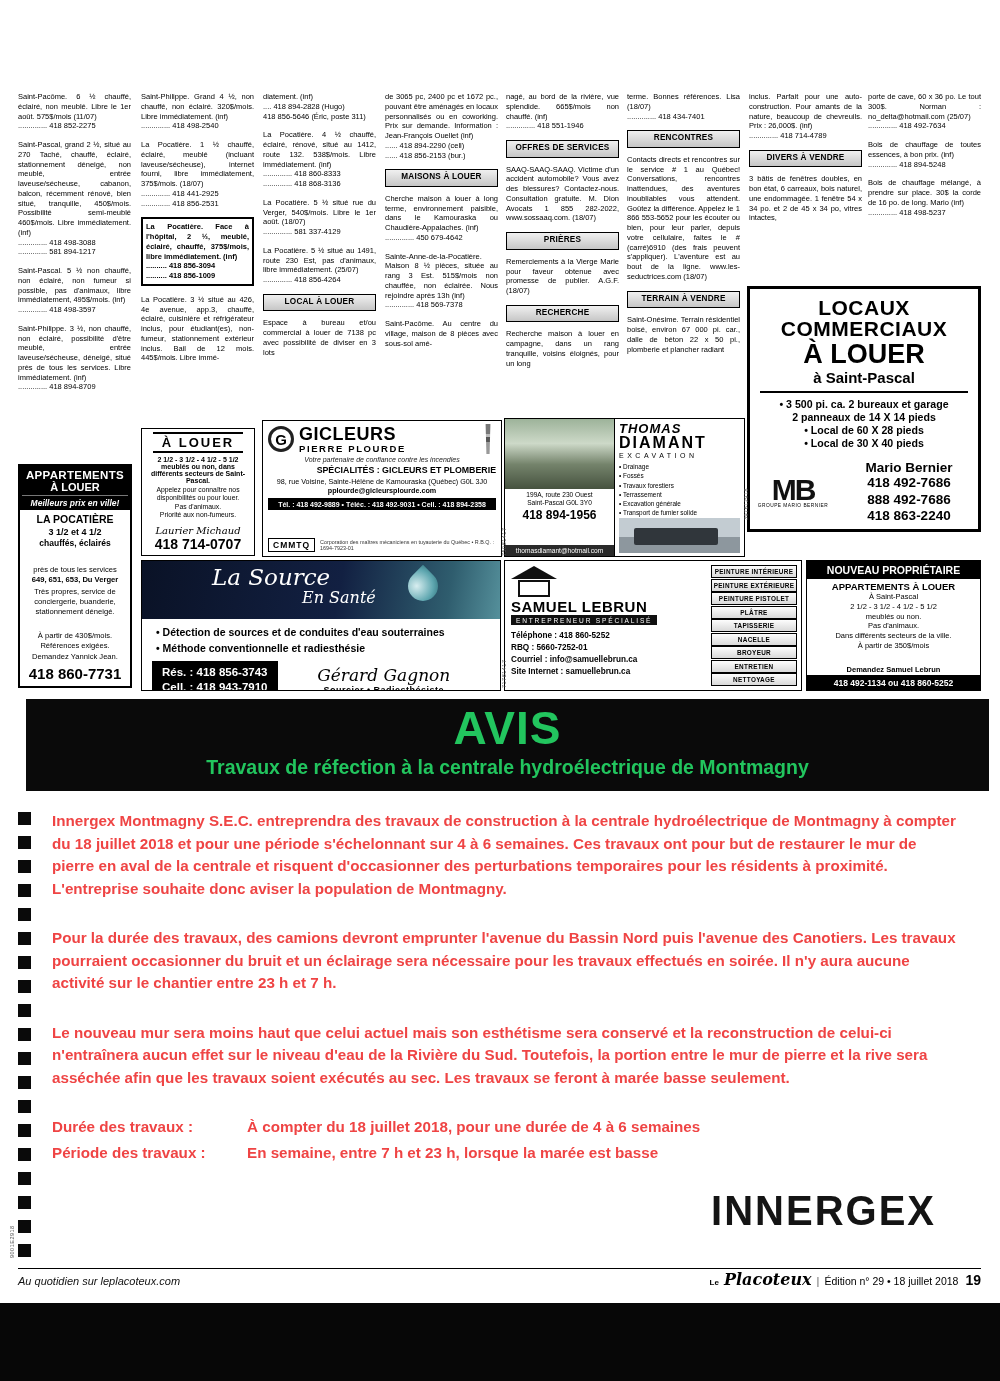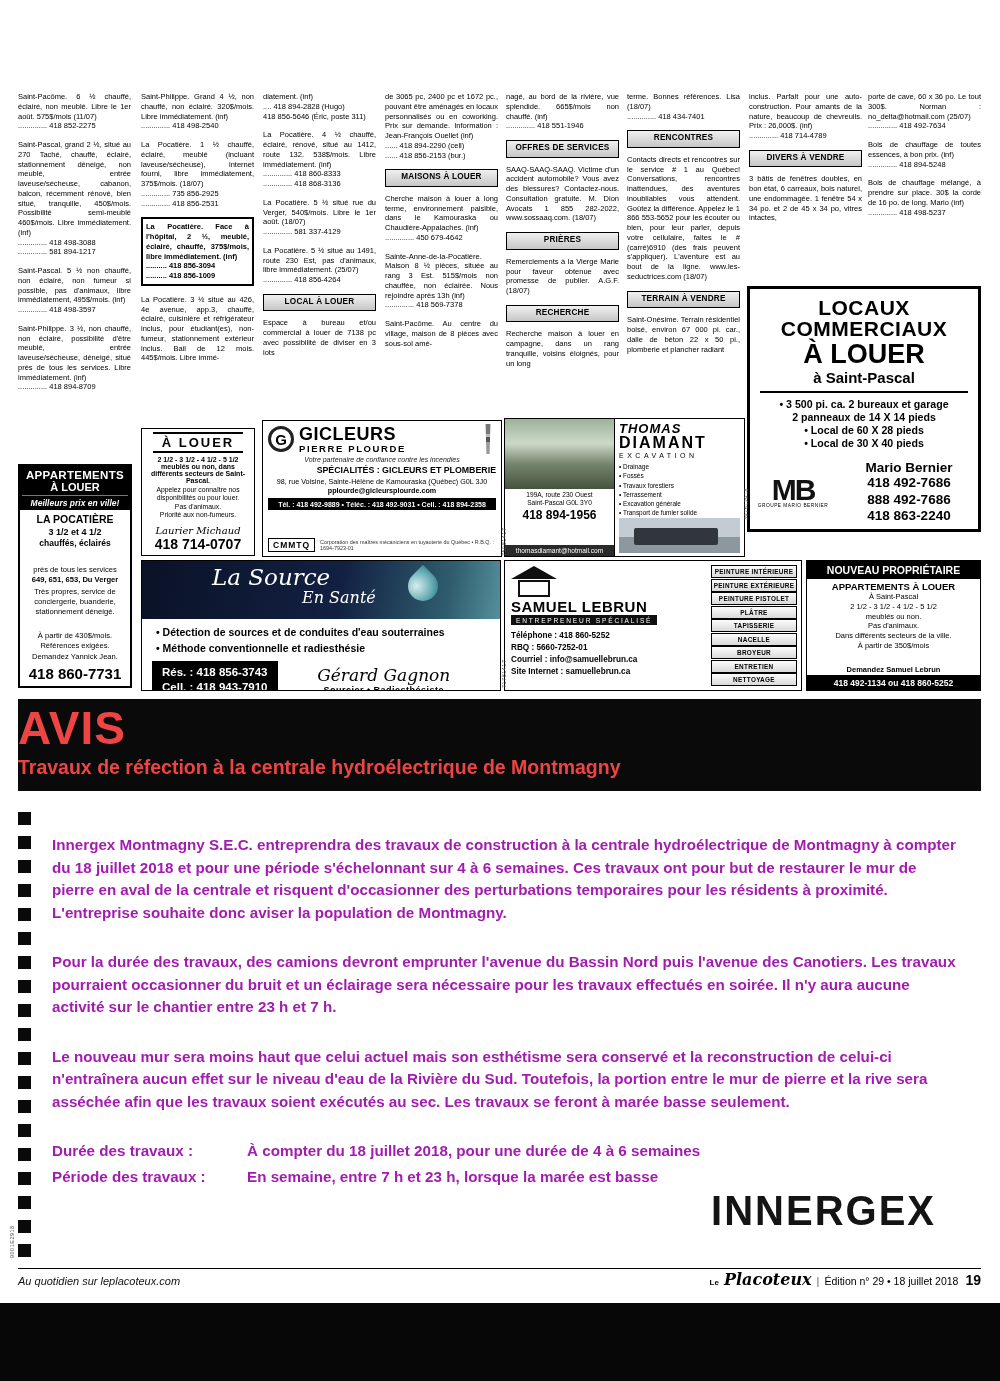--- a/index.html
+++ b/index.html
@@ -112,25 +112,25 @@
 
   
   .pro-box{position:absolute;left:806px;top:560px;width:175px;height:131px;border:1px solid #000;text-align:center;display:flex;flex-direction:column}
   .pro-head{background:#000;color:#fff;font-weight:700;font-size:10.5px;padding:3px 0}
   .pro-title{font-weight:800;font-size:9.5px;margin-top:2px}
   .pro-body{font-size:7.5px;white-space:pre-line;line-height:1.3;flex:1}
   .pro-contact{font-size:7.5px;font-weight:700}
   .pro-phone{background:#000;color:#fff;font-weight:700;font-size:8.5px;padding:2.5px 0;margin-top:1px}
 
   
-  .avis-head{position:absolute;left:18px;top:699px;width:963px;height:92px;background:#0a0a0a;color:#ef4444;}
+  .avis-head{position:absolute;left:26px;top:699px;width:963px;height:92px;background:#0a0a0a;color:#22c55e;text-align:center}
   .avis-title{font-weight:800;font-size:46px;letter-spacing:1px;margin-top:2px}
   .avis-sub{font-weight:700;font-size:19.5px;margin-top:1px}
   .avis-marks{position:absolute;left:18px;top:812px;width:13px;height:447px;background:repeating-linear-gradient(180deg,#0a0a0a 0 13px,transparent 13px 24px)}
-  .avis-body{position:absolute;left:52px;top:834px;width:906px;font-size:15.2px;font-weight:700;line-height:1.48;color:#a21caf}
+  .avis-body{position:absolute;left:52px;top:810px;width:906px;font-size:15.2px;font-weight:700;line-height:1.48;color:#ef4444}
   .avis-body p{margin:0 0 27px}
   .avis-row{display:flex;margin-bottom:3px}
   .avis-label{width:195px;flex-shrink:0}
   .avis-logo{position:absolute;right:64px;top:1188px;font-weight:800;font-size:40px;letter-spacing:2px;color:#141414;transform:scaleY(1.08)}
 
   
   .vcode{position:absolute;font-size:5.5px;color:#555;transform:rotate(-90deg);transform-origin:0 0;white-space:nowrap;letter-spacing:.5px}
 
   
   .footer-line{position:absolute;left:18px;top:1268px;width:963px;border-top:1.5px solid #000}
@@ -157,21 +157,21 @@
     <div class="c-ad">Saint-Pascal. 5 ½ non chauffé, non éclairé, non fumeur si possible, pas d'animaux, libre immédiatement, 495$/mois. (inf)
 .............. 418 498-3597</div>
     <div class="c-ad">Saint-Philippe. 3 ½, non chauffé, non éclairé, possibilité d'être meublé, entrée laveuse/sécheuse, déneigé, situé près de tous les services. Libre immédiatement. (inf)
 .............. 418 894-8709</div>
   </div>
 
   <div class="col" style="left:141px">
     <div class="c-ad">Saint-Philippe. Grand 4 ½, non chauffé, non éclairé. 320$/mois. Libre immédiatement. (inf)
 .............. 418 498-2540</div>
     <div class="c-ad">La Pocatière. 1 ½ chauffé, éclairé, meublé (incluant laveuse/sécheuse), internet fourni, libre immédiatement, 375$/mois. (18/07)
-.............. 735 856-2925
+.............. 418 441-2925
 .............. 418 856-2531</div>
     <div class="c-boxed">La Pocatière. Face à l'hôpital, 2 ½, meublé, éclairé, chauffé, 375$/mois, libre immédiatement. (inf)
 .......... 418 856-3094
 .......... 418 856-1009</div>
     <div class="c-ad">La Pocatière. 3 ½ situé au 426, 4e avenue, app.3, chauffé, éclairé, cuisinière et réfrigérateur inclus, pour étudiant(es), non-fumeur, stationnement extérieur inclus. Bail de 12 mois. 445$/mois. Libre immé-</div>
   </div>
 
   <div class="col" style="left:263px">
     <div class="c-ad">diatement. (inf)
 .... 418 894-2828 (Hugo)

